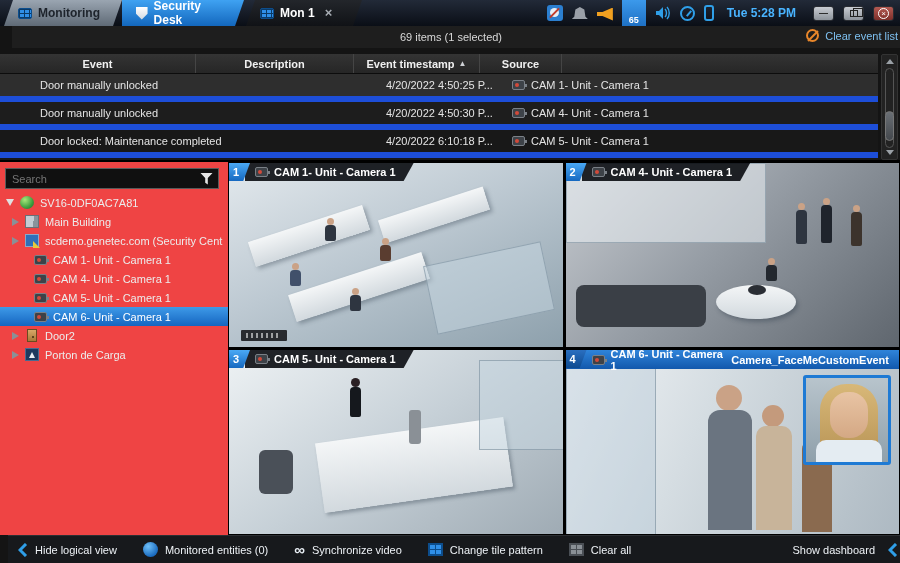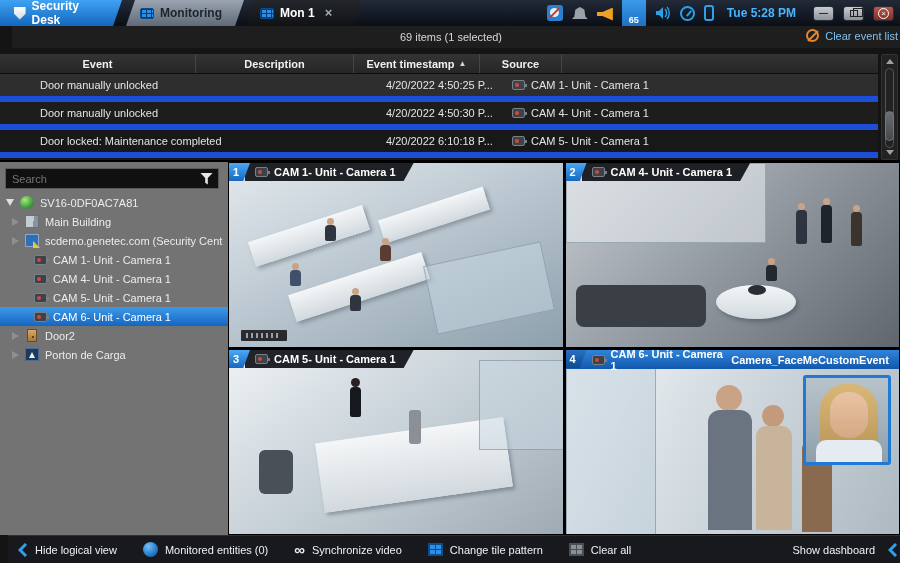--- a/index.html
+++ b/index.html
@@ -70,21 +70,21 @@
 
   
   #vsb { position:absolute; right:2px; top:54px; width:17px; height:106px; background:#222; border:1px solid #333; border-radius:2px; }
   .sb-arrow { position:absolute; left:4px; width:0; height:0; border-left:4px solid transparent; border-right:4px solid transparent; }
   .sb-up { top:4px; border-bottom:5px solid #9aa0a6; }
   .sb-down { bottom:4px; border-top:5px solid #9aa0a6; }
   #sb-track { position:absolute; left:3px; top:13px; width:9px; height:80px; border:1px solid #555; border-radius:5px; }
   #sb-thumb { position:absolute; left:3px; top:56px; width:9px; height:30px; background:linear-gradient(#6a6f75,#44484d); border:1px solid #777; border-radius:5px; }
 
   
-  #sidebar { position:absolute; left:0; top:160px; width:228px; height:375px; background:#737373; border-top:2px solid #000; }
+  #sidebar { position:absolute; left:0; top:160px; width:228px; height:375px; background:#ef4444; border-top:2px solid #000; }
   #searchwrap { position:absolute; left:5px; top:6px; width:214px; height:21px; background:#101010; border:1px solid #5a5a5a; display:flex; align-items:center; }
   #searchinput { flex:1; background:transparent; border:none; outline:none; color:#cfcfcf; font-size:11px; padding:0 6px; font-family:"Liberation Sans",sans-serif; }
   .funnel { width:13px; height:12px; margin-right:5px; background:#e6e6e6; clip-path:polygon(0 0,100% 0,60% 45%,60% 100%,40% 85%,40% 45%); }
   #tree { position:absolute; left:0; top:31px; width:228px; }
   .trownode { display:flex; align-items:center; height:19px; gap:6px; color:#ececec; padding-left:6px; }
   .trownode.sel { background:linear-gradient(#3e9ae8,#1565c0); color:#fff; }
   .indent1 { padding-left:12px; }
   .indent2 { padding-left:34px; }
   .exp-open { width:0; height:0; border-top:7px solid #e0e0e0; border-left:4px solid transparent; border-right:4px solid transparent; flex:none; }
   .exp-closed { width:0; height:0; border-left:7px solid #8a9096; border-top:4px solid transparent; border-bottom:4px solid transparent; flex:none; }
@@ -142,27 +142,27 @@
   .ico-grid { width:15px; height:13px; background:#2f8fe8; background-image:linear-gradient(#0c4d8c 1px,transparent 1px),linear-gradient(90deg,#0c4d8c 1px,transparent 1px); background-size:6px 5px; border:1px solid #0c4d8c; }
   .ico-clear { width:15px; height:13px; background:#8a9096; background-image:linear-gradient(#4a4f55 1px,transparent 1px),linear-gradient(90deg,#4a4f55 1px,transparent 1px); background-size:6px 5px; border:1px solid #4a4f55; }
   #showdash { margin-left:auto; display:flex; align-items:center; gap:13px; }
 </style>
 </head>
 <body>
 
 <div id="app">
 
   <div id="tabbar">
+    <div class="tab tab-gray">
+      <span class="videowall"></span>
+      <span>Monitoring</span>
+    </div>
     <div class="tab tab-home">
       <span class="shield"></span>
       <span>Security Desk</span>
-    </div>
-    <div class="tab tab-gray">
-      <span class="videowall"></span>
-      <span>Monitoring</span>
     </div>
     <div class="tab tab-active">
       <span class="videowall"></span>
       <span>Mon 1</span>
       <span class="tab-close">×</span>
     </div>
     <div id="tray">
       <span class="tico ico-sched"></span>
       <span class="tico ico-bell"></span>
       <span class="tico ico-horn"></span>

